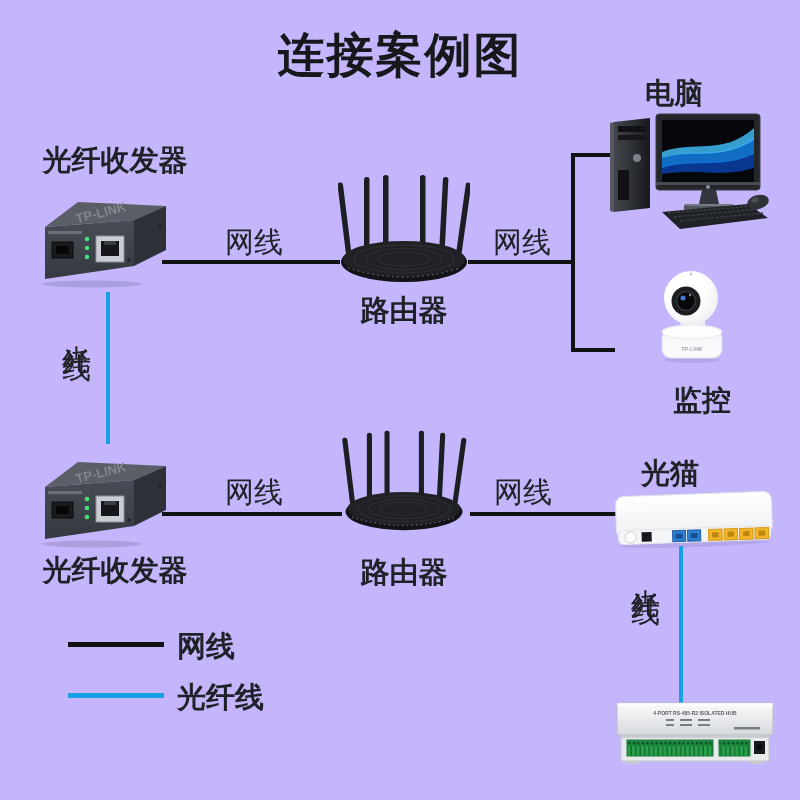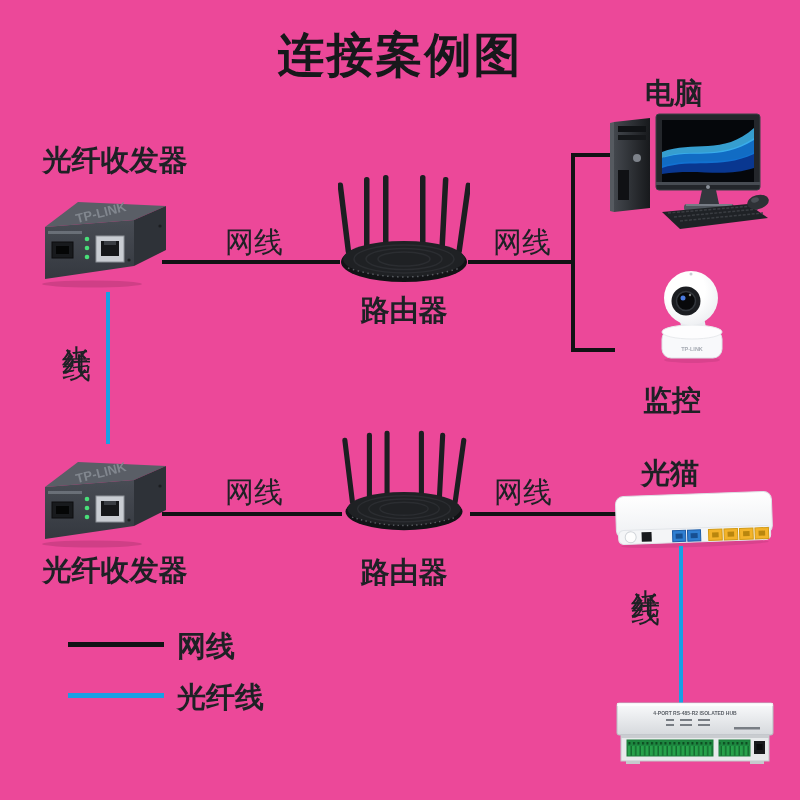--- a/index.html
+++ b/index.html
@@ -1,17 +1,17 @@
 <!DOCTYPE html>
 <html><head>
 <meta charset="utf-8">
 <style>
   html,body{margin:0;padding:0;}
   body{font-family:"Liberation Sans",sans-serif;}
-  .canvas{position:relative;width:800px;height:800px;background:#ec4899;overflow:hidden;}
+  .canvas{position:relative;width:800px;height:800px;background:#c4b5fd;overflow:hidden;}
   .abs{position:absolute;}
   .title{width:800px;left:0;top:24px;text-align:center;font-size:47px;font-weight:800;color:#17181b;letter-spacing:2px;}
   .node-label{font-size:29px;font-weight:700;color:#1e2125;text-align:center;white-space:nowrap;}
   .edge-label{font-size:29px;font-weight:500;color:#1e2125;text-align:center;width:120px;white-space:nowrap;}
   .v-label{font-size:29px;font-weight:500;color:#1e2125;writing-mode:vertical-rl;text-orientation:upright;letter-spacing:4px;line-height:1;}
   .cable{background:#111214;}
   .fiber{background:#18a0e4;}
   svg{display:block;}
   text{font-family:"Liberation Sans",sans-serif;}
 </style>
@@ -162,21 +162,21 @@
       <ellipse cx="47" cy="64" rx="30" ry="7" fill="#fdfdfe" stroke="#e8eaed"></ellipse>
       <circle cx="46" cy="30" r="27" fill="url(#camH)"></circle>
       <circle cx="41" cy="33" r="14.5" fill="#1b1d21"></circle>
       <circle cx="41" cy="33" r="9.5" fill="#08090b" stroke="#33373d" stroke-width="1.5"></circle>
       <circle cx="38" cy="30" r="2.5" fill="#4a7ae0"></circle>
       <circle cx="45" cy="27" r="1.2" fill="#ffffff" opacity="0.5"></circle>
       <circle cx="46" cy="6" r="1.5" fill="#c9cdd3"></circle>
       <text x="47" y="83" font-size="5.5" fill="#a6abb3" text-anchor="middle" font-weight="bold">TP-LINK</text>
     </svg>
   </div>
-  <div class="abs node-label" style="left:592px;top:381px;width:160px;">监控</div>
+  <div class="abs node-label" style="left:622px;top:381px;width:160px;">监控</div>
 
   <div class="abs edge-label" style="left:194px;top:473px;">网线</div>
   <div class="abs cable" style="left:162px;top:512px;width:180px;height:4px;"></div>
   <div class="abs edge-label" style="left:463px;top:473px;">网线</div>
   <div class="abs cable" style="left:470px;top:512px;width:150px;height:4px;"></div>
 
   <div class="abs" style="left:338px;top:428px;">
     <svg width="132" height="104" viewBox="0 0 132 112">
       <g fill="#1c1e21">
         <rect x="8" y="10" width="5.5" height="72" rx="2.5" transform="rotate(-7 11 82)"></rect>

